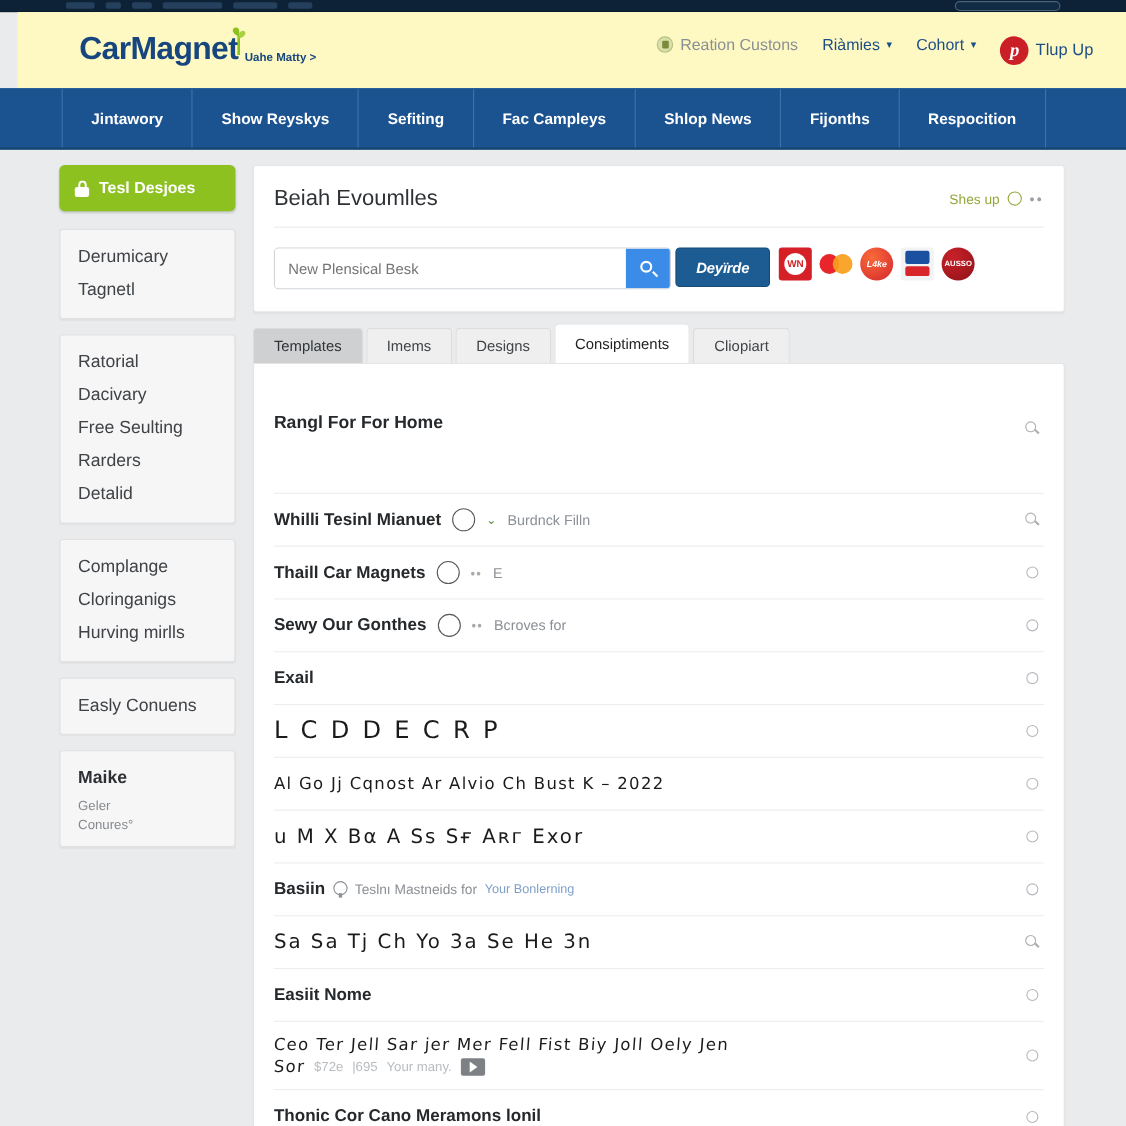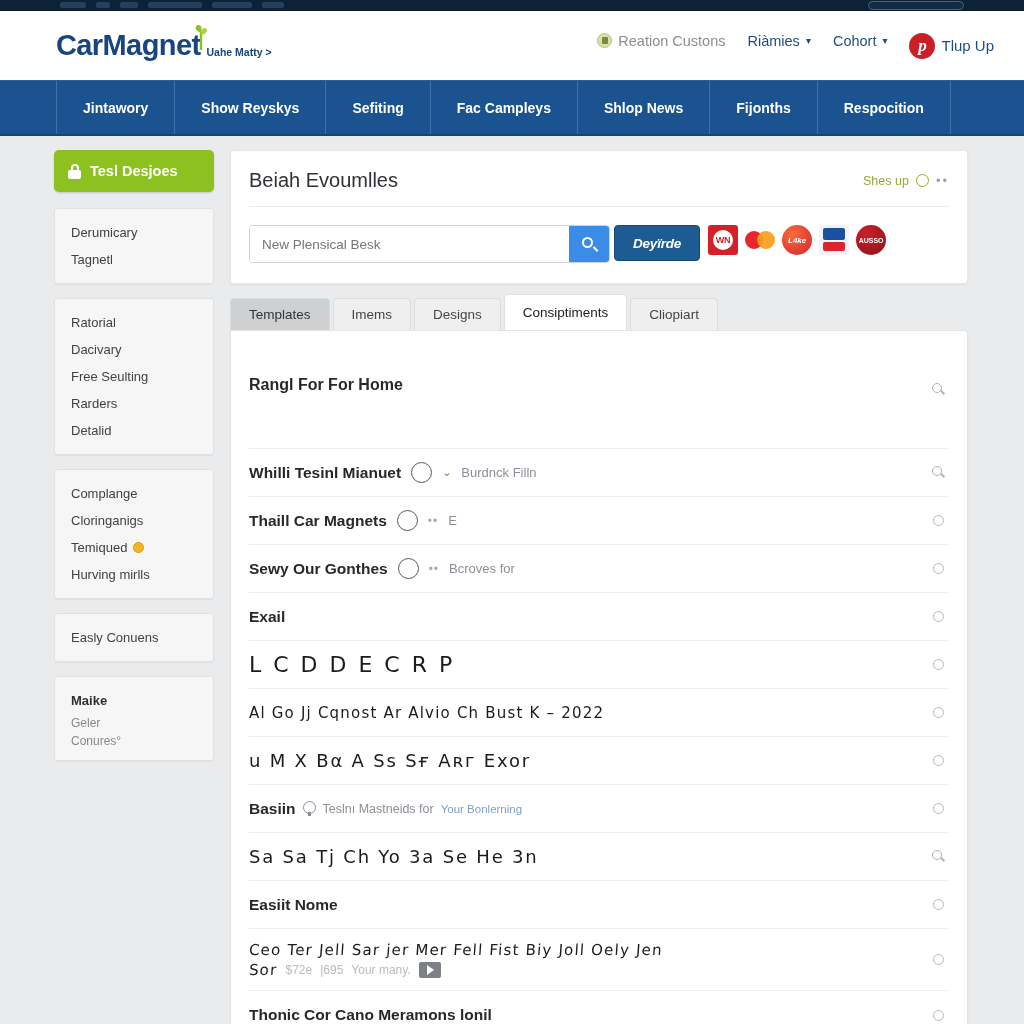--- a/index.html
+++ b/index.html
@@ -21,22 +21,22 @@
   .chrome-tab {
     height: 6px; margin-top: 2px; background: #24405c; border-radius: 2px;
   }
   .chrome-omni {
     position: absolute; right: 60px; top: 1px; width: 96px; height: 9px;
     border: 1px solid #4a647e; border-radius: 5px; background: #122b45;
   }
 
   
   .header {
-    height: 69px; background: #ffffff; position: relative;
-    display: flex; align-items: center;
+    height: 69px; background: #fef9c3; position: relative;
+    display: flex; align-items: center; margin-left: 16px;
   }
   .logo-wrap { margin-left: 56px; display: flex; align-items: flex-end; }
   .logo {
     font-size: 29px; font-weight: bold; letter-spacing: -0.6px;
     color: #17457e; line-height: 1; position: relative; white-space: nowrap;
   }
   .logo .leaf {
     position: absolute; right: -9px; top: -7px; width: 16px; height: 26px;
   }
   .logo-tag {
@@ -102,21 +102,21 @@
     background: #fff; border-radius: 2px; }
   .lock-ic .shackle { position: absolute; top: 0; left: 2.5px; width: 8px; height: 8px;
     border: 2px solid #fff; border-bottom: none; border-radius: 5px 5px 0 0; }
 
   .side-card {
     background: #f6f6f6; border: 1px solid #e2e2e2; border-radius: 3px;
     padding: 10px 0; margin-bottom: 14px;
     box-shadow: 0 1px 1px rgba(0,0,0,.04);
   }
   .side-link {
-    display: block; padding: 6px 16px; font-size: 13px;
+    display: block; padding: 6px 16px; font-size: 16px;
     color: #3f4246; cursor: pointer; white-space: nowrap;
   }
   .side-link.bold { font-weight: bold; color: #2c2f33; }
   .side-link.small { font-size: 12px; color: #85898e; padding-top: 2px; padding-bottom: 2px; }
   .coin {
     display: inline-block; width: 11px; height: 11px; border-radius: 50%;
     background: #f6b323; border: 1px solid #d99a12; margin-left: 6px;
     vertical-align: -1px;
   }
 
@@ -374,21 +374,20 @@
         <span class="side-link">Ratorial</span>
         <span class="side-link">Dacivary</span>
         <span class="side-link">Free Seulting</span>
         <span class="side-link">Rarders</span>
         <span class="side-link">Detalid</span>
       </div>
 
       <div class="side-card">
         <span class="side-link">Complange</span>
         <span class="side-link">Cloringanigs</span>
-        <span class="side-link"><span>Temiqued</span><span class="coin"></span></span>
         <span class="side-link">Hurving mirlls</span>
       </div>
 
       <div class="side-card">
         <span class="side-link">Easly Conuens</span>
       </div>
 
       <div class="side-card">
         <span class="side-link bold">Maike</span>
         <span class="side-link small">Geler</span>

